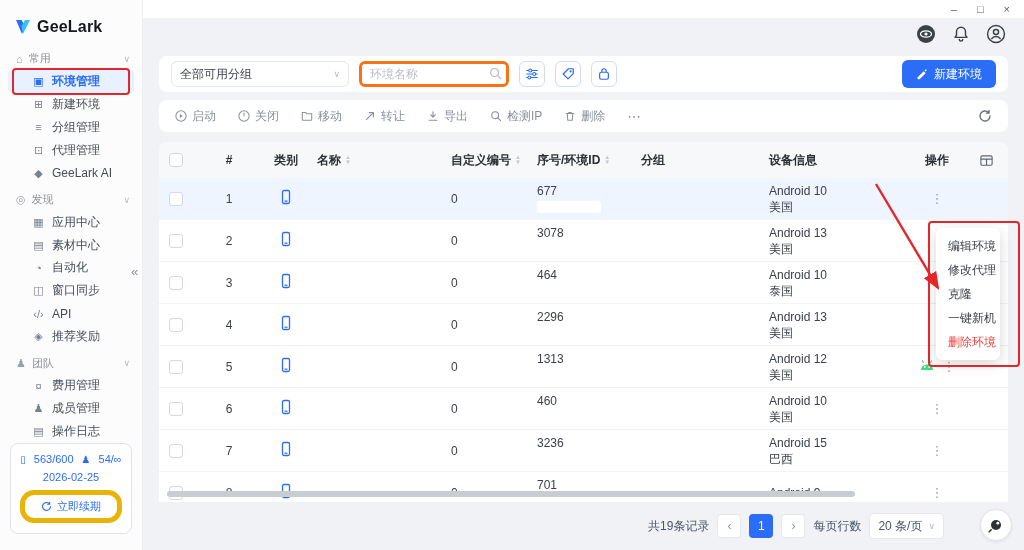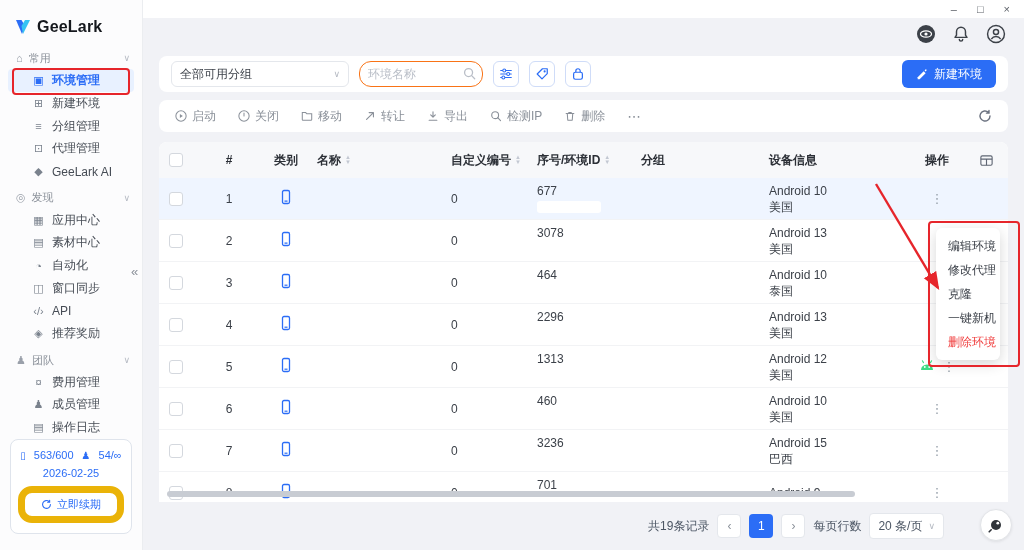--- a/index.html
+++ b/index.html
@@ -16,37 +16,37 @@
   .s-icon { font-size:11px; color:#9aa0aa; }
   .side-item { height:23px; display:flex; align-items:center; gap:7px; padding-left:24px; margin:0 8px; border-radius:4px; color:#464c55; cursor:pointer; }
   .side-item .i-icon { font-size:11px; color:#7a828d; width:13px; text-align:center; }
   .side-item.active { background:#e8f1ff; color:#2b6df6; font-weight:bold; }
   .side-item.active .i-icon { color:#2b6df6; }
   .collapse-handle { position:absolute; left:131px; top:264px; color:#8a9099; font-size:13px; cursor:pointer; }
   .usage-card { margin:auto 10px 16px; border:1px solid #dfe4ec; border-radius:8px; padding:9px 6px 10px; text-align:center; background:#fff; }
   .usage-line { color:#2b6df6; font-size:11px; display:flex; justify-content:center; gap:8px; align-items:center; }
   .usage-line .u-icon { font-size:10px; }
   .usage-date { color:#2b6df6; font-size:11px; margin:6px 0 7px; }
-  .renew-btn { display:inline-flex; align-items:center; gap:5px; border:7px solid #eab308; color:#2b6df6; border-radius:14px; padding:4px 16px; font-size:11px; background:#fff; cursor:pointer; }
+  .renew-btn { display:inline-flex; align-items:center; gap:5px; border:5px solid #eab308; color:#2b6df6; border-radius:14px; padding:4px 16px; font-size:11px; background:#fff; cursor:pointer; }
 
   
   .main { flex:1; display:flex; flex-direction:column; min-width:0; }
   .winbar { height:18px; background:#fff; display:flex; justify-content:flex-end; align-items:center; gap:20px; padding-right:14px; color:#5a5f66; font-size:11px; }
   .winbar span { cursor:pointer; }
   .topbar { height:32px; display:flex; align-items:center; justify-content:flex-end; gap:16px; padding-right:18px; }
   .topbar .tb-icon { cursor:pointer; display:flex; }
 
   .content { flex:1; display:flex; flex-direction:column; padding:6px 16px 0; min-height:0; }
   .card { background:#fff; border-radius:8px; }
 
   .filter-card { height:36px; display:flex; align-items:center; gap:10px; padding:13px 12px; margin-bottom:8px; }
   .group-select { width:178px; height:26px; border:1px solid #e4e7ec; border-radius:6px; display:flex; align-items:center; padding:0 8px; color:#3c4149; cursor:pointer; }
   .group-select .chev { margin-left:auto; color:#b4b9c2; font-size:9px; }
   .search-wrap { position:relative; }
-  .search-input { width:124px; height:26px; border:1px solid #f97316; border-radius:12px; padding:0 24px 0 8px; font-size:12px; font-family:inherit; color:#3c4149; outline:none; }
+  .search-input { width:150px; height:26px; border:3px solid #f97316; border-radius:6px; padding:0 24px 0 8px; font-size:12px; font-family:inherit; color:#3c4149; outline:none; }
   .search-input::placeholder { color:#b9bec7; }
   .search-icon { position:absolute; right:7px; top:6px; }
   .icon-btn { width:26px; height:26px; border:1px solid #cfdcf8; border-radius:6px; background:#fff; display:flex; align-items:center; justify-content:center; cursor:pointer; }
   .new-env-btn { margin-left:auto; height:28px; background:#2b6df6; color:#fff; border:none; border-radius:6px; display:flex; align-items:center; gap:6px; padding:0 14px; font-size:12px; font-family:inherit; cursor:pointer; }
 
   .toolbar-card { height:32px; display:flex; align-items:center; gap:22px; padding:0 16px; margin-bottom:10px; color:#8a9099; }
   .tb-item { display:inline-flex; align-items:center; gap:5px; cursor:pointer; }
   .tb-more { cursor:pointer; font-size:14px; letter-spacing:2px; }
   .tb-refresh { margin-left:auto; cursor:pointer; display:flex; }
 

